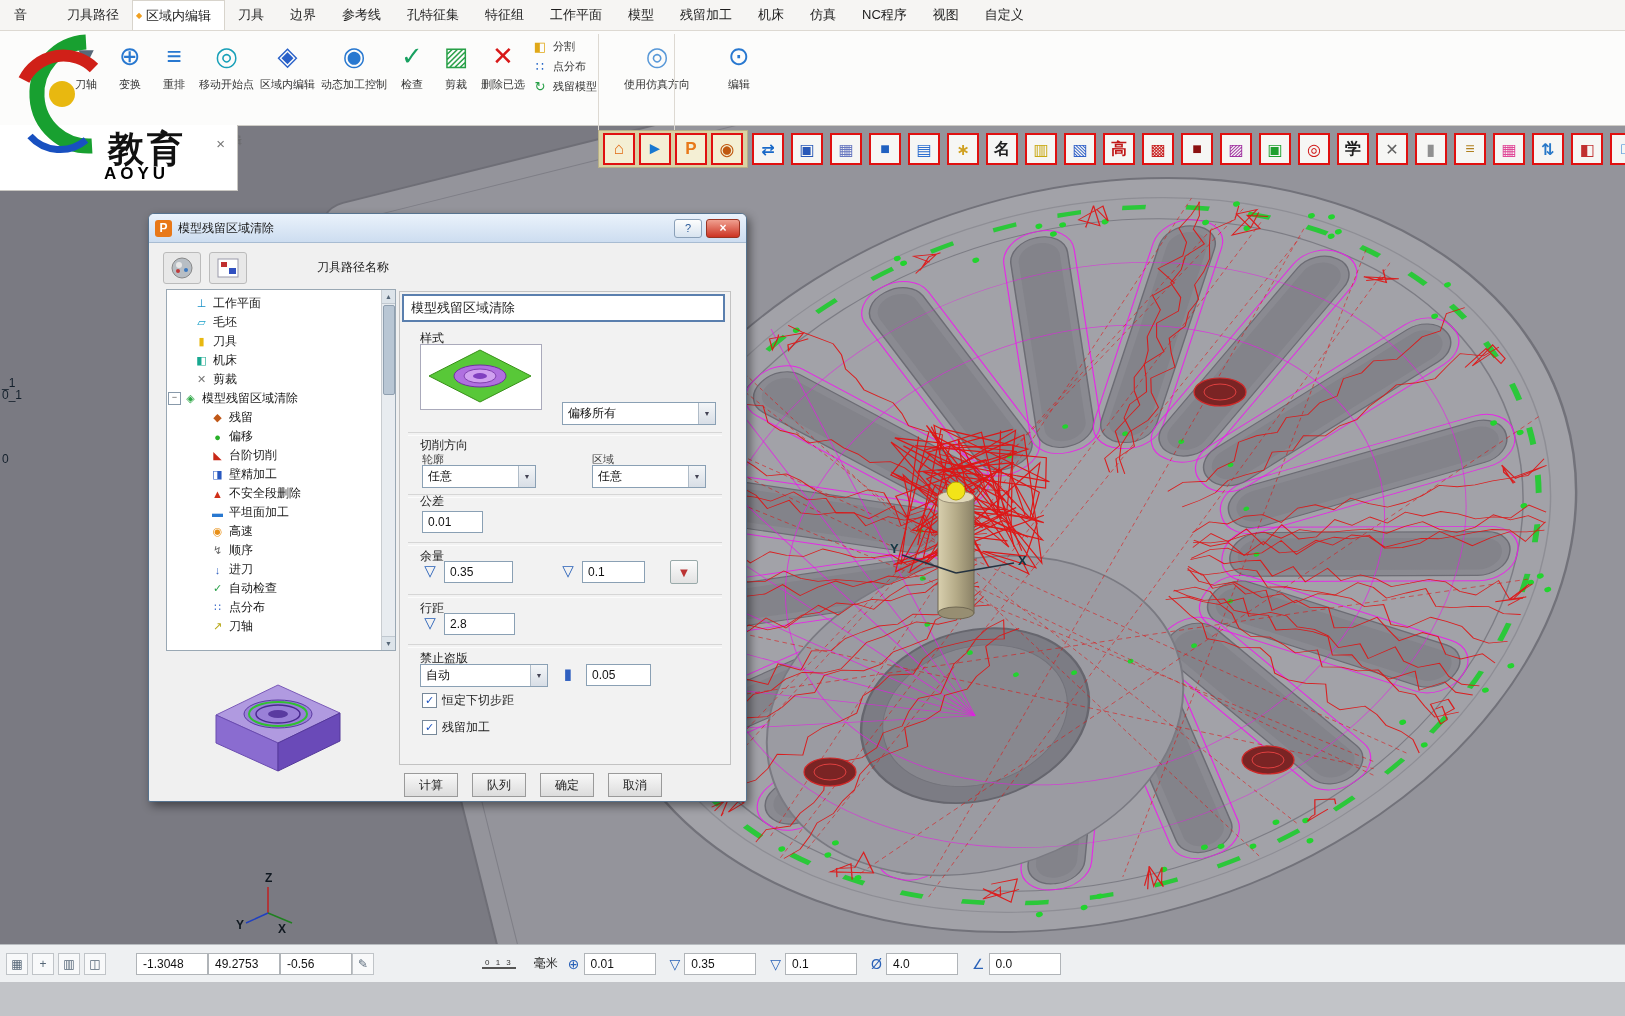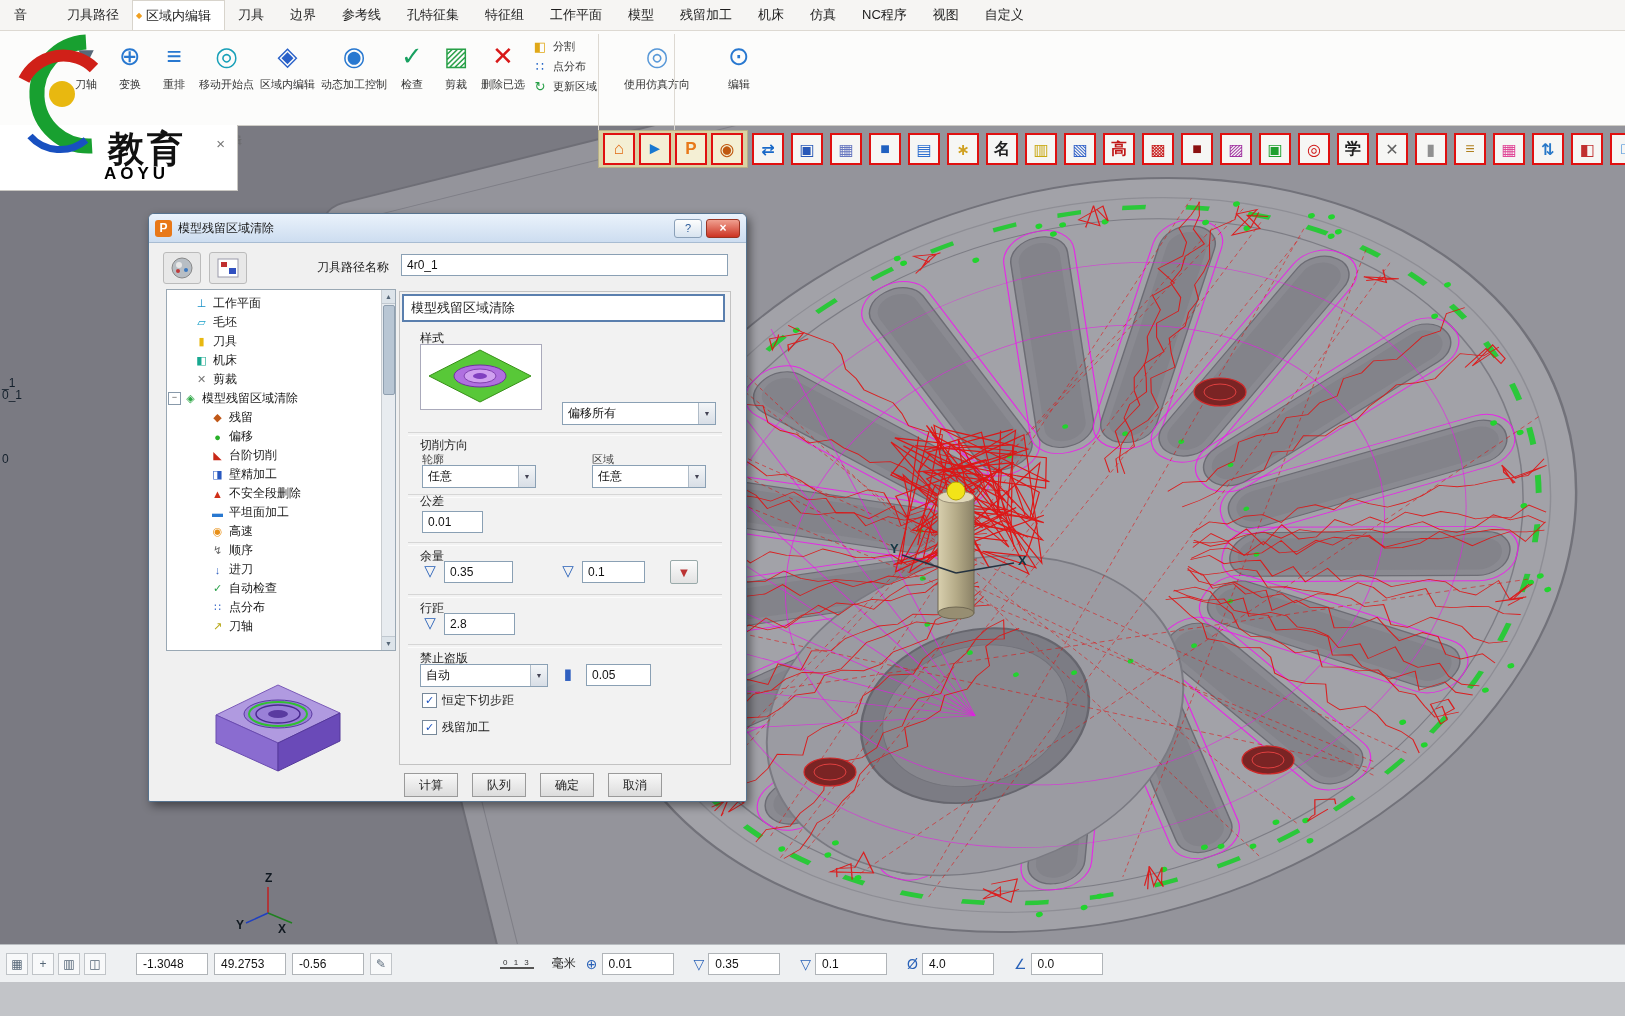--- a/index.html
+++ b/index.html
@@ -82,21 +82,21 @@
   .dlg-buttons{position:absolute;top:559px;left:255px;display:flex;gap:14px;}
   .dbtn{width:52px;height:22px;background:linear-gradient(#f8f8f8,#dcdcdc);border:1px solid #9a9a9a;border-radius:0;font-size:12px;color:#222;display:flex;align-items:center;justify-content:center;}
   .thumb3d{position:absolute;top:459px;left:57px;}
 
   
   .watermark{position:absolute;left:6px;top:893px;z-index:30;font-size:46px;font-weight:bold;color:#e00505;white-space:nowrap;text-shadow:1px 1px 0 rgba(120,0,0,.35);}
 
   
   .statusbar{position:absolute;left:0;top:944px;width:1625px;height:38px;background:#eef0f2;border-top:1px solid #b8bcc0;display:flex;align-items:center;z-index:20;padding-left:6px;box-sizing:border-box;}
   .sb-icon{width:20px;height:20px;border:1px solid #c0c4c8;background:#f8f9fa;display:flex;align-items:center;justify-content:center;font-size:12px;color:#567;margin-right:4px;}
-  .sb-field{height:20px;background:#fff;border:1px solid #b0b4b8;font-size:12px;color:#111;line-height:20px;padding:0 6px;margin-right:6px;min-width:58px;}
+  .sb-field{height:20px;background:#fff;border:1px solid #b0b4b8;font-size:12px;color:#111;line-height:20px;padding:0 6px;min-width:58px;}
   .sb-units{font-size:12px;color:#222;margin:0 10px;}
   .sb-ruler{font-size:8px;color:#333;border-bottom:2px solid #555;padding:0 3px;margin:0 8px;letter-spacing:2px;}
   .sb-group{display:flex;align-items:center;margin-right:14px;}
   .sb-glyph{font-size:14px;color:#2a62b8;margin-right:4px;}
   .bottom-strip{position:absolute;left:0;top:982px;width:1625px;height:34px;background:#c2c4c8;z-index:19;}
 </style>
 </head>
 <body>
 
 <div class="app">
@@ -207,21 +207,21 @@
         <div class="rsmall">
             <span class="sicon" style="color: rgb(224, 168, 24);">◧</span>
             <span>分割</span>
           </div>
           <div class="rsmall">
             <span class="sicon" style="color: rgb(40, 104, 200);">∷</span>
             <span>点分布</span>
           </div>
           <div class="rsmall">
             <span class="sicon" style="color: rgb(40, 160, 72);">↻</span>
-            <span>更新区域</span>
+            <span>残留模型</span>
           </div>
       </div>
       <div style="width:18px"></div>
       <div class="rbtn">
         <span class="ricon" style="color:#5898d8">◎</span>
         <span class="rlabel">使用仿真方向</span>
       </div>
       <div style="width:24px"></div>
       <div class="rbtn">
         <span class="ricon" style="color:#2878d0">⊙</span>
@@ -599,21 +599,20 @@
       <div class="dlg-toolicon">
         <svg width="26" height="24">
             <rect x="3" y="3" width="20" height="18" fill="#fff" stroke="#99a"></rect>
             <rect x="6" y="6" width="6" height="5" fill="#c03030"></rect>
             <rect x="14" y="12" width="7" height="6" fill="#3050c0"></rect>
           </svg>
       </div>
     </div>
 
     <div class="dlg-name-label">刀具路径名称</div>
-    <div class="dlg-name-input">4r0_1</div>
 
     <div class="tree">
       <div class="tree-inner">
         <div class="tree-item" style="padding-left: 14px;">
             <span class="expander"></span>
             <span class="ticon" style="color: rgb(24, 144, 200);">⊥</span>
             <span>工作平面</span>
           </div>
           <div class="tree-item" style="padding-left: 14px;">
             <span class="expander"></span>

